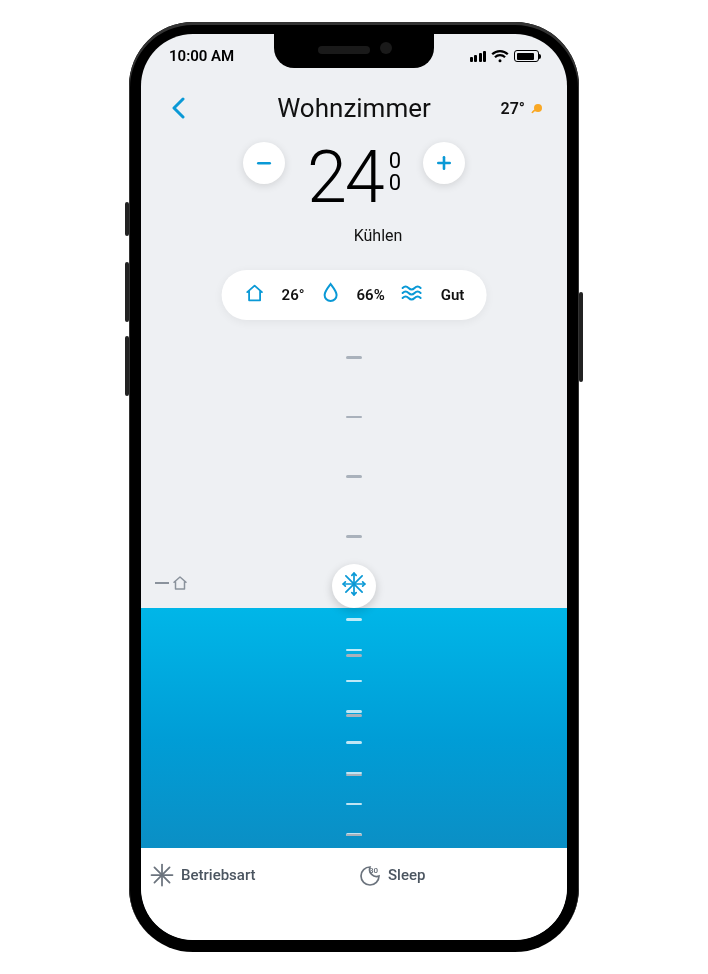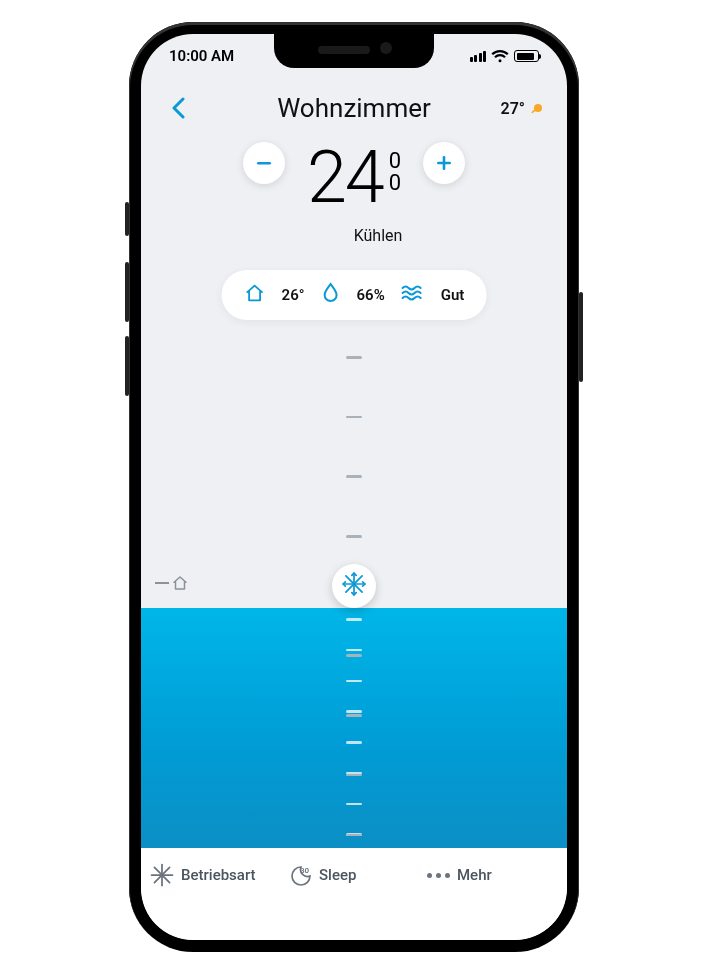--- a/index.html
+++ b/index.html
@@ -371,26 +371,16 @@
       </div>
       <div class="nav-item">
         <div class="ic">
           <svg width="30" height="26" viewBox="0 0 30 24">
               <path d="M16 4a9 9 0 109 9 7 7 0 01-9-9z" stroke="#6b737d" stroke-width="1.7" fill="none"></path>
               <text x="15" y="10" font-size="8" fill="#6b737d" font-weight="600">30</text>
             </svg>
         </div>
         <span class="lbl">Sleep</span>
       </div>
-      <div class="nav-item">
-        <div class="ic">
-          <div class="more-dots">
-              <span></span>
-              <span></span>
-              <span></span>
-            </div>
-        </div>
-        <span class="lbl">Mehr</span>
-      </div>
     </div>
 
   </div>
 </div>
 
 </body></html>

